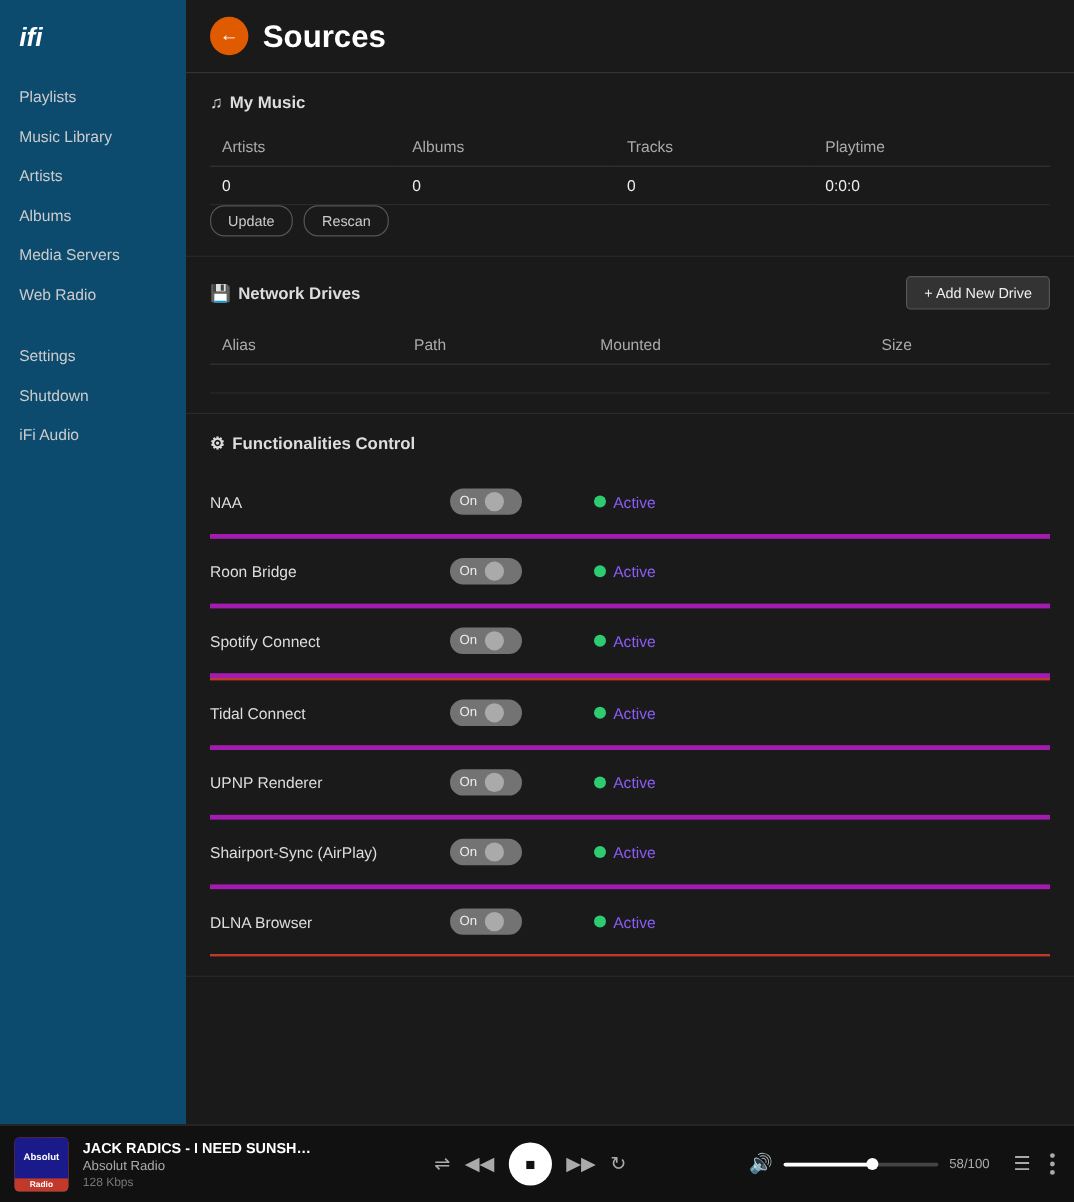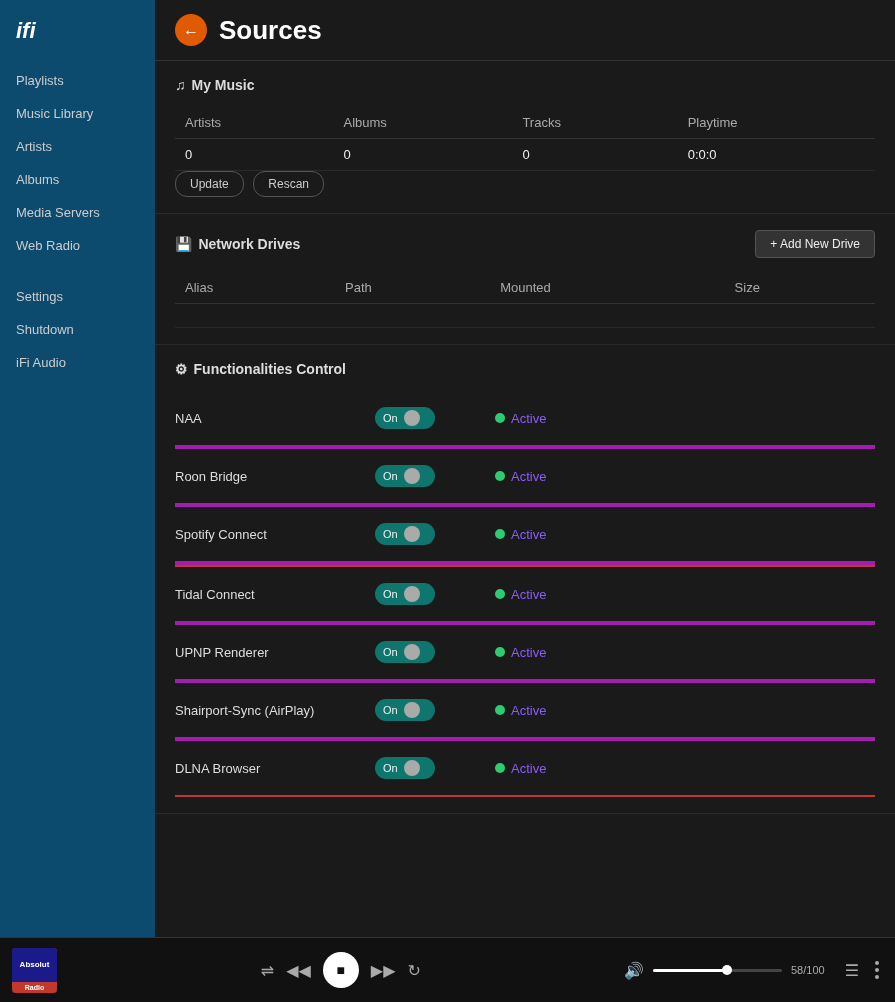--- a/index.html
+++ b/index.html
@@ -151,21 +151,21 @@
     .network-drives-header {
       display: flex;
       align-items: center;
       justify-content: space-between;
       margin-bottom: 14px;
     }
     
     .toggle-container {
       display: inline-flex;
       align-items: center;
-      background: #0f766e;
+      background: #737373;
       border-radius: 20px;
       padding: 3px 6px 3px 8px;
       cursor: pointer;
       min-width: 60px;
       position: relative;
     }
     .toggle-label {
       font-size: 11px;
       color: #eee;
       margin-right: 6px;
@@ -592,20 +592,25 @@
 
 <div class="player-bar">
 
   <div class="player-album-art">
     <div class="radio-logo-box">
       <div class="radio-logo-top">Absolut</div>
       <div class="radio-logo-bottom">Radio</div>
     </div>
   </div>
 
+  <div class="player-info">
+    <div class="player-title">JACK RADICS - I NEED SUNSH…</div>
+    <div class="player-station">Absolut Radio</div>
+    <div class="player-bitrate">128 Kbps</div>
+  </div>
 
   <div class="player-controls">
     <button class="ctrl-btn">
       <span>⇌</span>
     </button>
     <button class="ctrl-btn">
       <span>◀◀</span>
     </button>
     <button class="ctrl-play">
       <span>■</span>

